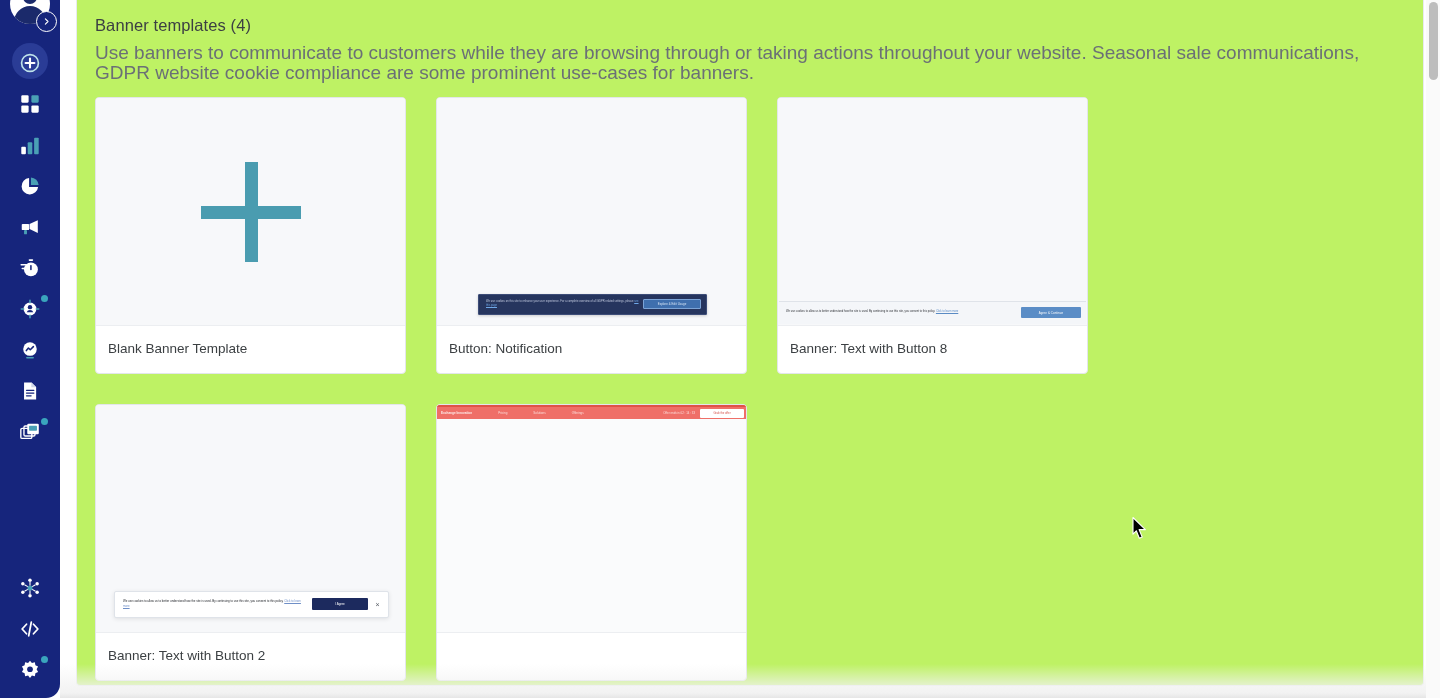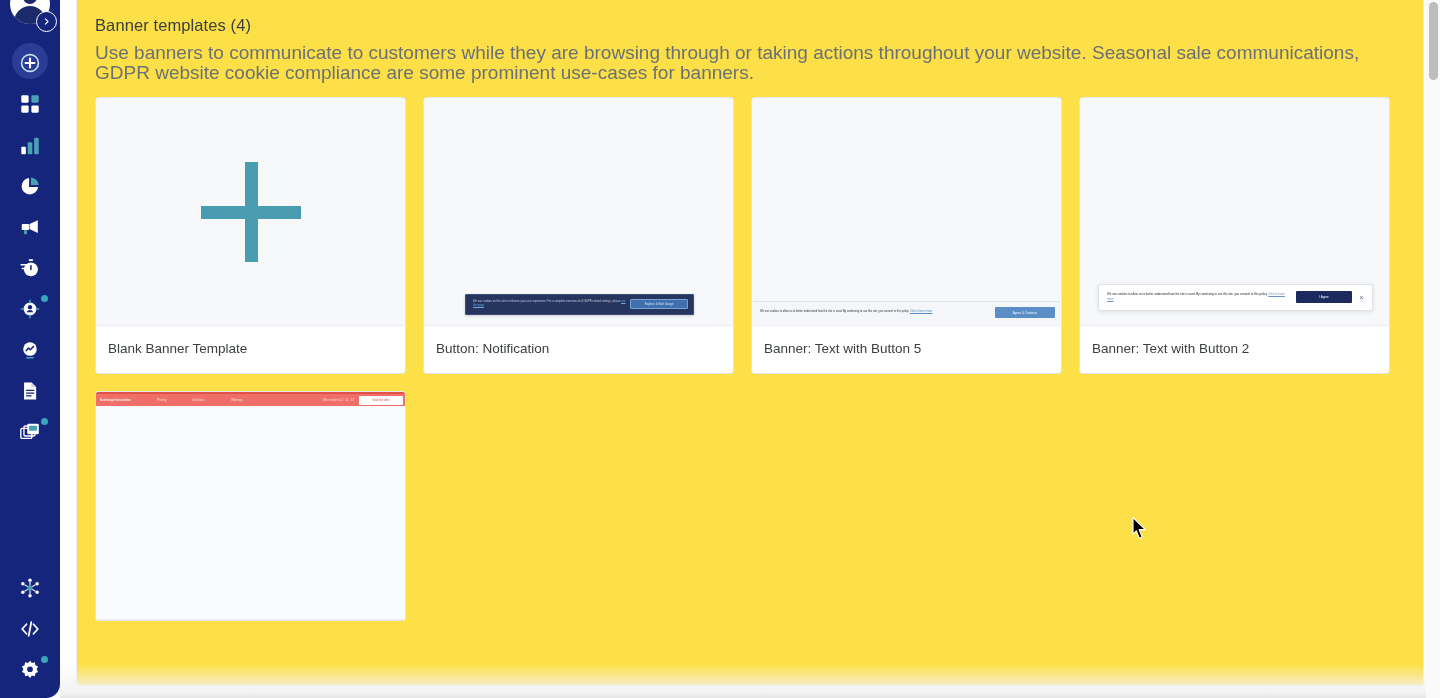--- a/index.html
+++ b/index.html
@@ -62,39 +62,39 @@
     position: absolute; right: 12px; top: 7px;
     width: 7px; height: 7px; border-radius: 50%;
     background: #3aa5bd;
   }
   .nav-bottom { position: absolute; left: 0; bottom: 8px; width: 60px; }
 
   
   .content-pane {
     position: absolute; left: 76px; top: 0;
     width: 1348px; height: 686px;
-    background: #fde047;
+    background: #bef264;
     border: 1px solid #e8eaee;
     border-top: none;
     border-radius: 0 0 4px 4px;
     overflow: hidden;
   }
   .content-inner { padding: 16px 18px 0 18px; }
 
   .page-title {
     font-size: 16.5px; color: #3c4043; font-weight: 400;
     letter-spacing: .1px; margin-bottom: 8px;
   }
   .page-desc {
     font-size: 19px; color: #6b7076; line-height: 20px;
     max-width: 1290px; margin-bottom: 14px;
   }
 
   .grid {
-    display: flex; flex-wrap: wrap; gap: 17px;
+    display: flex; flex-wrap: wrap; gap: 30px;
   }
   .card {
     width: 311px;
     border: 1px solid #e3e6ea;
     border-radius: 4px;
     background: #ffffff;
     overflow: hidden;
     cursor: pointer;
   }
   .card-preview {
@@ -400,21 +400,21 @@
           <div class="card-label">Button: Notification</div>
         </div>
 
         <div class="card">
           <div class="card-preview">
             <div class="mini-abs mini-light">
               <div class="txt"><span>We use cookies to allow us to better understand how the site is used. By continuing to use this site, you consent to this policy. </span><a>Click to learn more</a></div>
               <div class="btn">Agree &amp; Continue</div>
             </div>
           </div>
-          <div class="card-label">Banner: Text with Button 5</div>
+          <div class="card-label">Banner: Text with Button 8</div>
         </div>
 
         <div class="card">
           <div class="card-preview">
             <div class="mini-abs mini-float">
               <div class="txt"><span>We use cookies to allow us to better understand how the site is used. By continuing to use this site, you consent to this policy. </span><a>Click to learn more</a></div>
               <div class="btn">I Agree</div>
               <div class="x">×</div>
             </div>
           </div>

